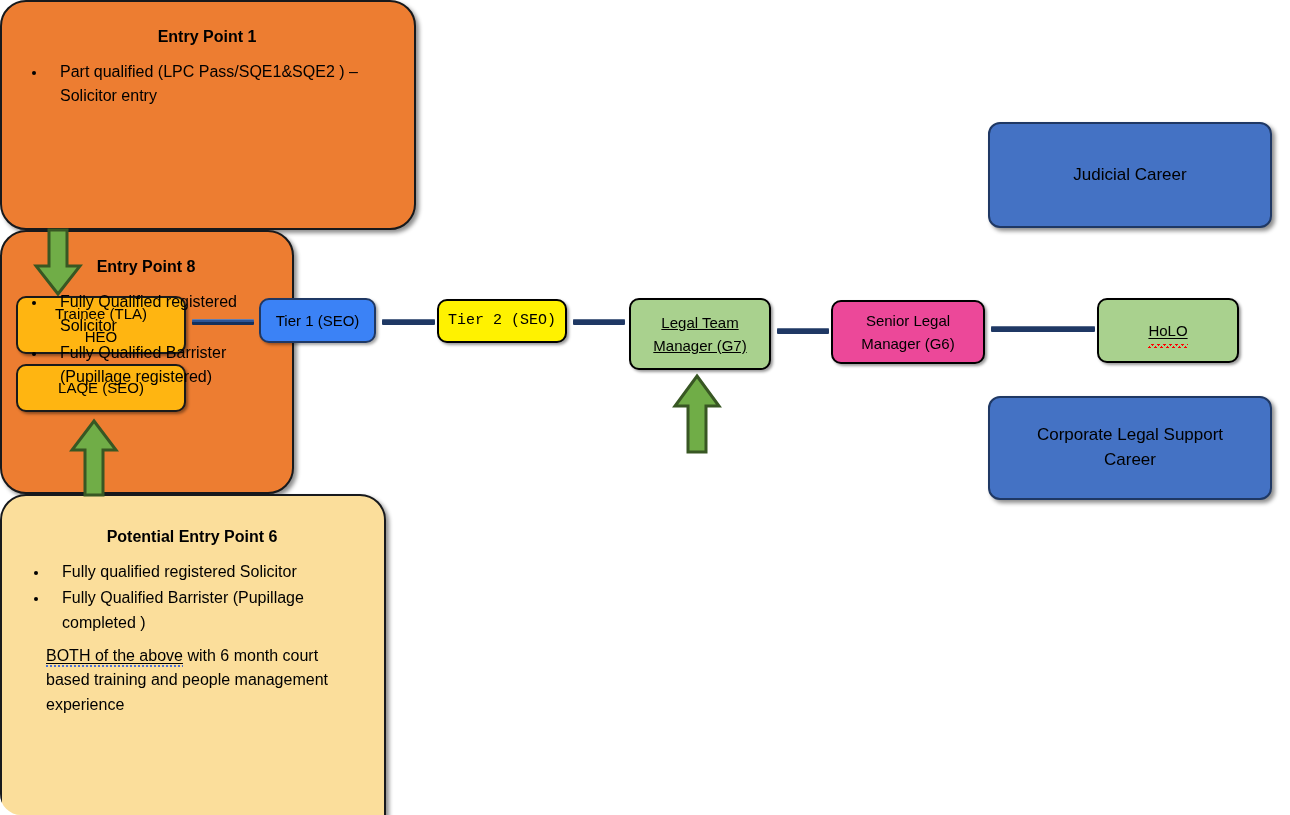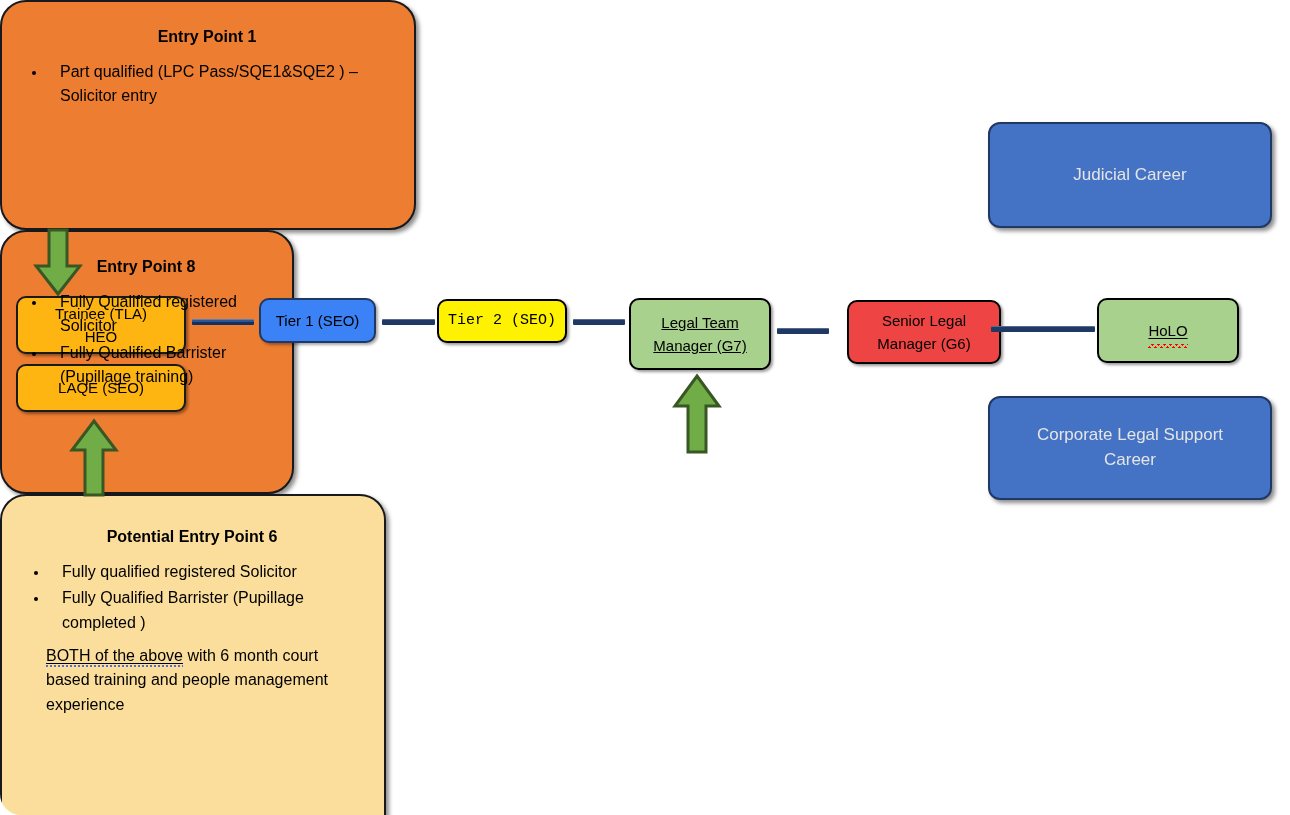--- a/index.html
+++ b/index.html
@@ -140,28 +140,28 @@
     font-size: 15px;
     border: 2px solid #000000;
     box-shadow: 2px 2px 3px rgba(0,0,0,0.40);
   }
   .proc .ln { display: block; }
 
   .amber  { background: #FFB511; border-color: #1a1a1a; }
   .peri   { background: #3b82f6; border-color: #1F3864; box-shadow: 2px 2px 3px rgba(0,0,0,0.35); }
   .yellow { background: #FFF200; border-color: #000000; font-family: Liberation Mono, monospace; }
   .green  { background: #A9D18E; border-color: #000000; }
-  .azure  { background: #ef4444; border-color: #000000; margin-left: 16px; }
+  .azure  { background: #ec4899; border-color: #000000; }
 
   
   .career {
     background: #4472C4;
     border: 2px solid #1F3864;
     border-radius: 12px;
-    color: #e5e5e5;
+    color: #000000;
     font-size: 17px;
     line-height: 1.45;
     box-shadow: 3px 3px 4px rgba(0,0,0,0.45);
   }
 
   
   .conn {
     position: absolute;
     height: 6px;
     background: #1F3864;
@@ -246,21 +246,21 @@
   <div class="arrow" style="left:672px; top:373px;">
     <svg width="50" height="82" viewBox="0 0 50 82">
       <path d="M25 3 L47 33 L34 33 L34 79 L16 79 L16 33 L3 33 Z" fill="#70AD47" stroke="#385723" stroke-width="3" stroke-linejoin="miter"></path>
     </svg>
   </div>
 
   <div class="entry-panel" style="left:22px; top:503px; width:256px; height:232px;">
     <div class="panel-title">Entry Point 8</div>
     <ul class="bullets">
       <li>Fully Qualified registered Solicitor</li>
-      <li>Fully Qualified Barrister (Pupillage training)</li>
+      <li>Fully Qualified Barrister (Pupillage registered)</li>
     </ul>
   </div>
 
   <div class="cream-panel" style="left:536px; top:455px; width:344px; height:315px;">
     <div class="panel-title">Potential Entry Point 6</div>
     <ul class="bullets">
       <li>Fully qualified registered Solicitor</li>
       <li>Fully Qualified Barrister (Pupillage completed )</li>
     </ul>
     <div class="note-para"><span class="u-solid grammar">BOTH of the above</span><span> with 6 month court based training and people management experience</span></div>

